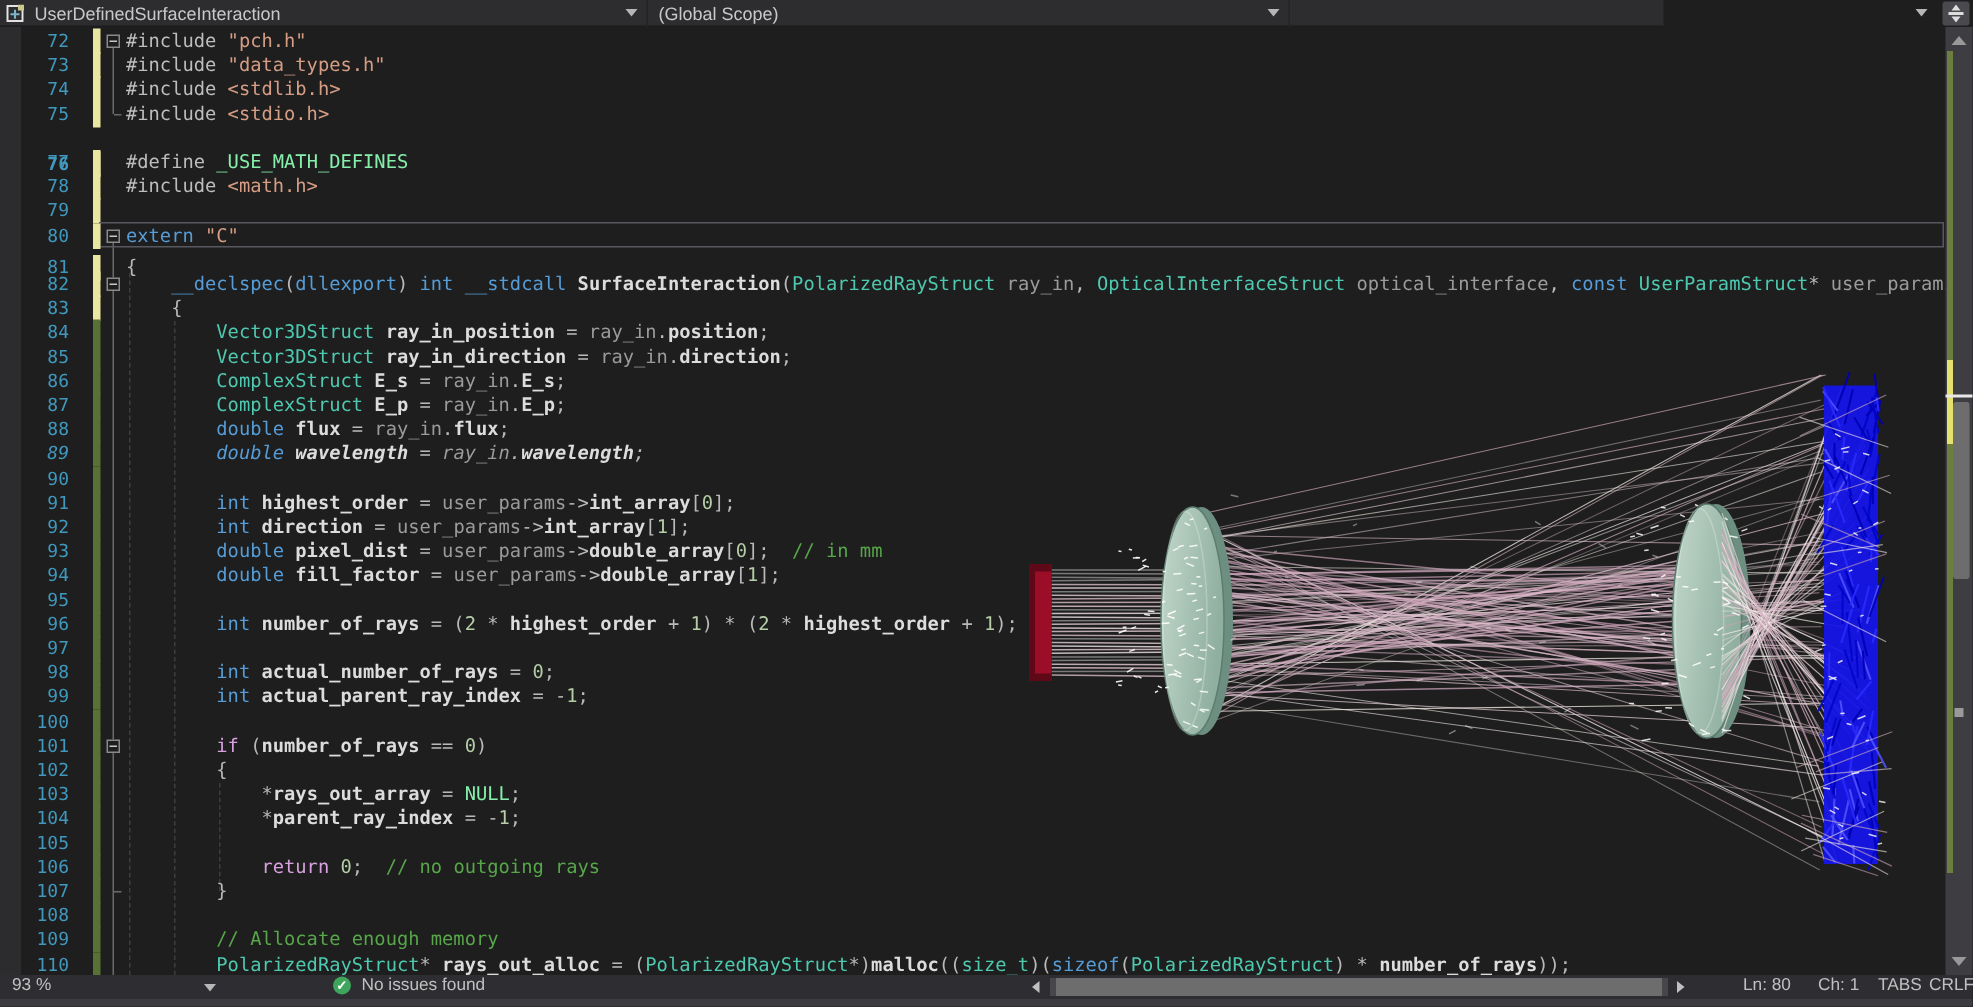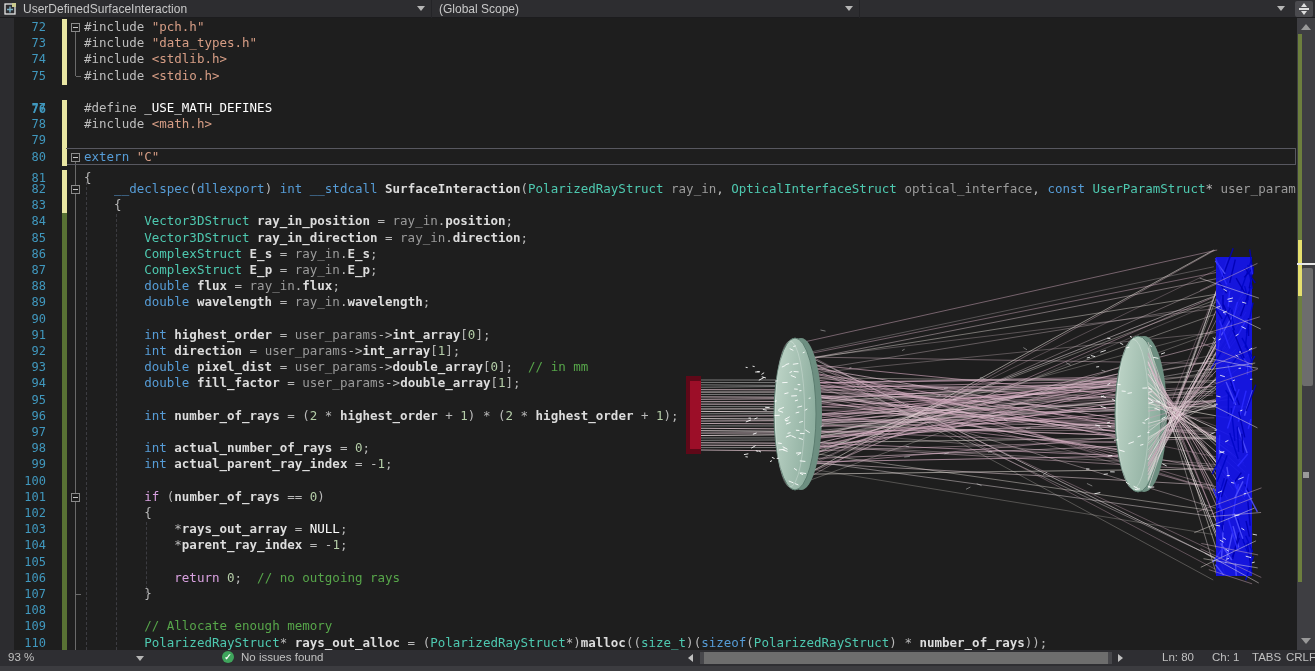--- a/index.html
+++ b/index.html
@@ -1,19 +1,19 @@
 <!DOCTYPE html>
 <html><head>
 <meta charset="utf-8">
 <style>
   html,body{margin:0;padding:0;background:#1e1e1e;width:1315px;height:671px;overflow:hidden;
     font-family:"Liberation Sans",sans-serif;}
   *{box-sizing:border-box;}
   
-  .navbar{position:absolute;left:0;top:0;width:1315px;height:18px;background:#2d2d30;
+  .navbar{position:absolute;left:0;top:0;width:1109px;height:18px;background:#2d2d30;
     border-bottom:1px solid #1c1c1e;display:flex;align-items:center;}
   .combo{position:absolute;top:0;height:18px;display:flex;align-items:center;
     color:#c8c8c8;font-size:12px;border-right:1px solid #242427;}
   .combo .caret{position:absolute;right:6px;top:6px;width:0;height:0;
     border-left:4px solid transparent;border-right:4px solid transparent;border-top:5px solid #b6b6b6;}
   .combo-label{padding-left:6px;white-space:nowrap;overflow:hidden;}
   .navicon{width:13px;height:13px;margin-left:4px;flex:0 0 auto;}
   .splitbtn{position:absolute;left:1295px;top:1px;width:18px;height:16px;background:#4a4a4e;
     border-radius:2px;display:flex;align-items:center;justify-content:center;}
   
@@ -27,21 +27,21 @@
     font-family:"DejaVu Sans Mono",monospace;font-size:12px;line-height:16px;}
   .row .cb{position:absolute;left:62px;width:5px;top:0;height:17px;}
   .cb-y{background:#e9e6a2;}
   .cb-g{background:#587134;}
   .fold{position:absolute;left:71px;top:4px;width:9px;height:9px;border:1px solid #8a8a8a;
     background:linear-gradient(#c8c8c8,#c8c8c8) center/5px 1px no-repeat,#1e1e1e;z-index:3;}
   .codetext{position:absolute;left:84px;top:0;white-space:pre;
     font-family:"DejaVu Sans Mono",monospace;font-size:12.5px;line-height:16px;}
   .cur-box{position:absolute;left:66px;width:1230px;top:-1px;height:17px;border:1px solid #585860;}
   .tk-d{color:#bdbdbd}.tk-s{color:#d69d85}.tk-k{color:#569cd6}.tk-ctl{color:#d8a0df}
-  .tk-t{color:#4ec9b0}.tk-m{color:#ffffff}.tk-n{color:#b5cea8}.tk-c{color:#57a64a}
+  .tk-t{color:#4ec9b0}.tk-m{color:#86efac}.tk-n{color:#b5cea8}.tk-c{color:#57a64a}
   .tk-i{color:#dcdcdc;font-weight:bold}.tk-p{color:#b9b9b9}.tk-a{color:#9b9b9b}
   
   .scene{position:absolute;left:0;top:18px;width:1297px;height:632px;pointer-events:none;z-index:4;}
   
   .vscroll{position:absolute;left:1297px;top:18px;width:18px;height:632px;background:#3e3e42;}
   .vs-arrow{position:absolute;left:4px;width:0;height:0;border-left:5px solid transparent;
     border-right:5px solid transparent;}
   .vs-up{top:6px;border-bottom:6px solid #999;}
   .vs-down{bottom:6px;border-top:6px solid #999;}
   .vs-olive{position:absolute;left:1px;width:4px;top:16px;height:548px;background:#6d7f3e;}
@@ -189,21 +189,21 @@
       <div class="row" style="top: 244px;">
         <span class="ln">87</span>
         <span class="cb cb-g"></span>
         <span class="codetext"><span class="tk-t">        ComplexStruct </span><span class="tk-i">E_p</span><span class="tk-p"> = </span><span class="tk-a">ray_in</span><span class="tk-p">.</span><span class="tk-i">E_p</span><span class="tk-p">;</span></span>
       </div>
       <div class="row" style="top: 260.2px;">
         <span class="ln">88</span>
         <span class="cb cb-g"></span>
         <span class="codetext"><span class="tk-k">        double </span><span class="tk-i">flux</span><span class="tk-p"> = </span><span class="tk-a">ray_in</span><span class="tk-p">.</span><span class="tk-i">flux</span><span class="tk-p">;</span></span>
       </div>
-      <div class="row" style="top: 276.4px;">
+      <div class="row" style="top: 276.4px; font-style: italic;">
         <span class="ln">89</span>
         <span class="cb cb-g"></span>
         <span class="codetext"><span class="tk-k">        double </span><span class="tk-i">wavelength</span><span class="tk-p"> = </span><span class="tk-a">ray_in</span><span class="tk-p">.</span><span class="tk-i">wavelength</span><span class="tk-p">;</span></span>
       </div>
       <div class="row" style="top: 292.6px;">
         <span class="ln">90</span>
         <span class="cb cb-g"></span>
         <span class="codetext"></span>
       </div>
       <div class="row" style="top: 308.8px;">

